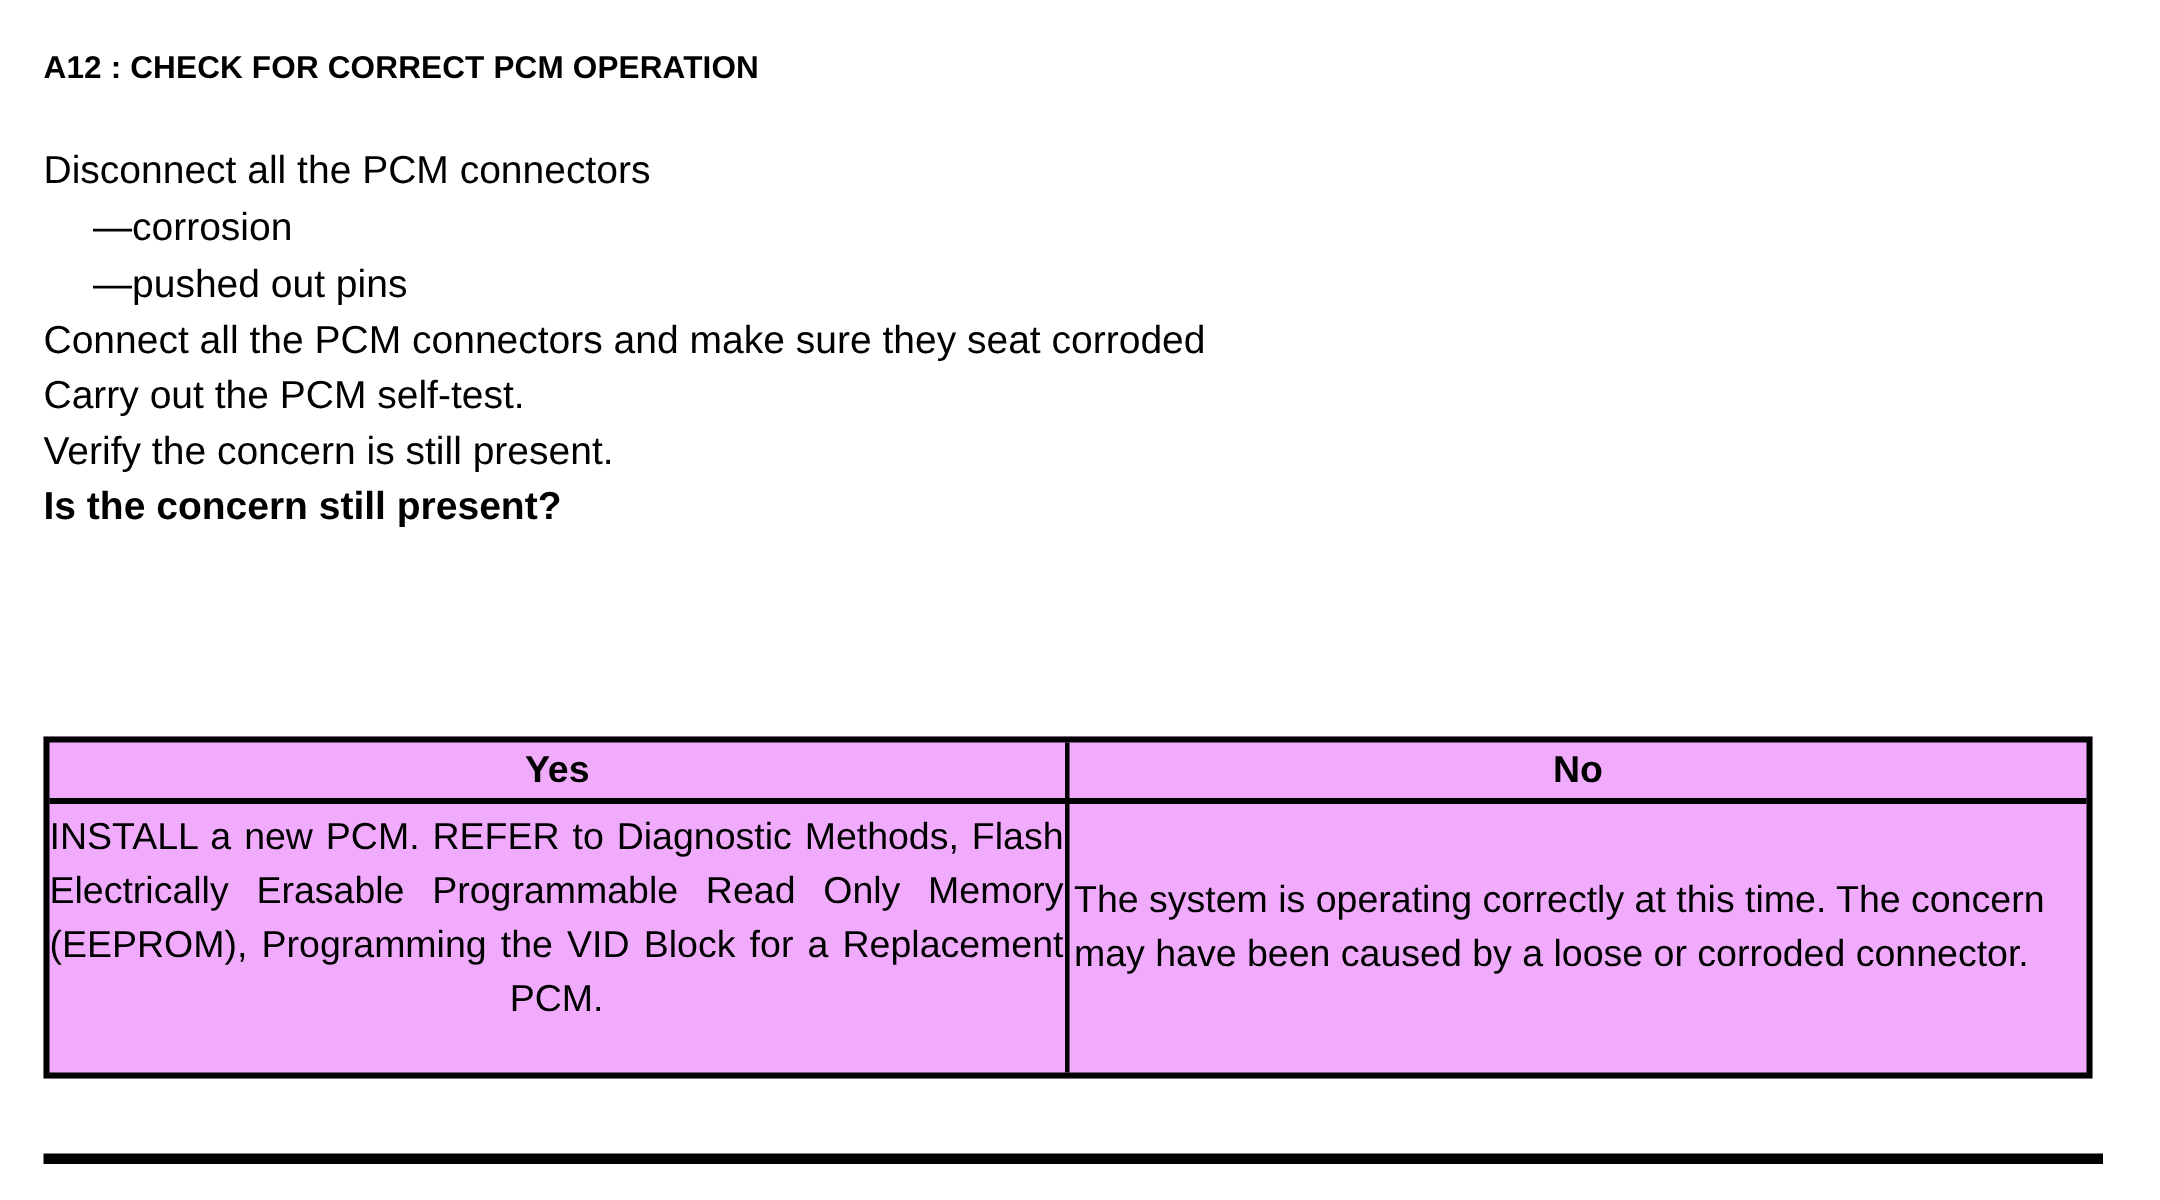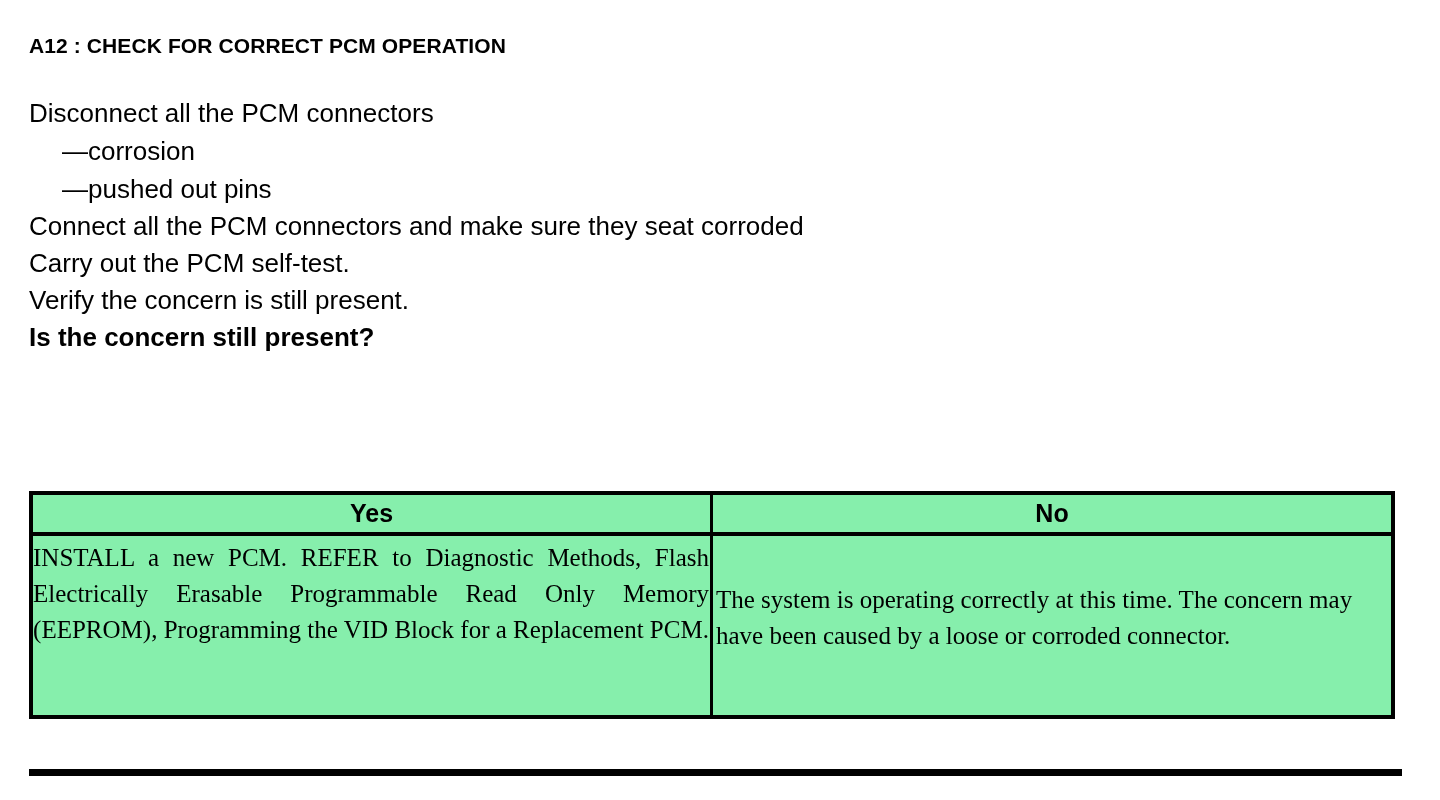--- a/index.html
+++ b/index.html
@@ -59,21 +59,21 @@
 
   
   .decision-table {
     position: absolute;
     left: 29px;
     top: 491px;
     width: 1366px;
     height: 228px;
     box-sizing: border-box;
     border: 4px solid #000000;
-    background: #86efac;
+    background: #f0abfc;
   }
   .table-head {
     position: relative;
     height: 41px;
     box-sizing: border-box;
     border-bottom: 4px solid #000000;
   }
   .table-body {
     position: relative;
     height: 179px;
@@ -100,21 +100,20 @@
   .head-cell.yes { left: 0; width: 677px; }
   .head-cell.no  { left: 680px; right: 0; }
 
   .body-cell {
     position: absolute;
     top: 0;
     bottom: 16px;
     display: flex;
     flex-direction: column;
     justify-content: center;
-    font-family: Liberation Serif, serif;
   }
   .body-cell.yes {
     left: 0;
     width: 677px;
     justify-content: flex-start;
     padding-top: 4px;
   }
   .body-cell.no {
     left: 680px;
     right: 0;

